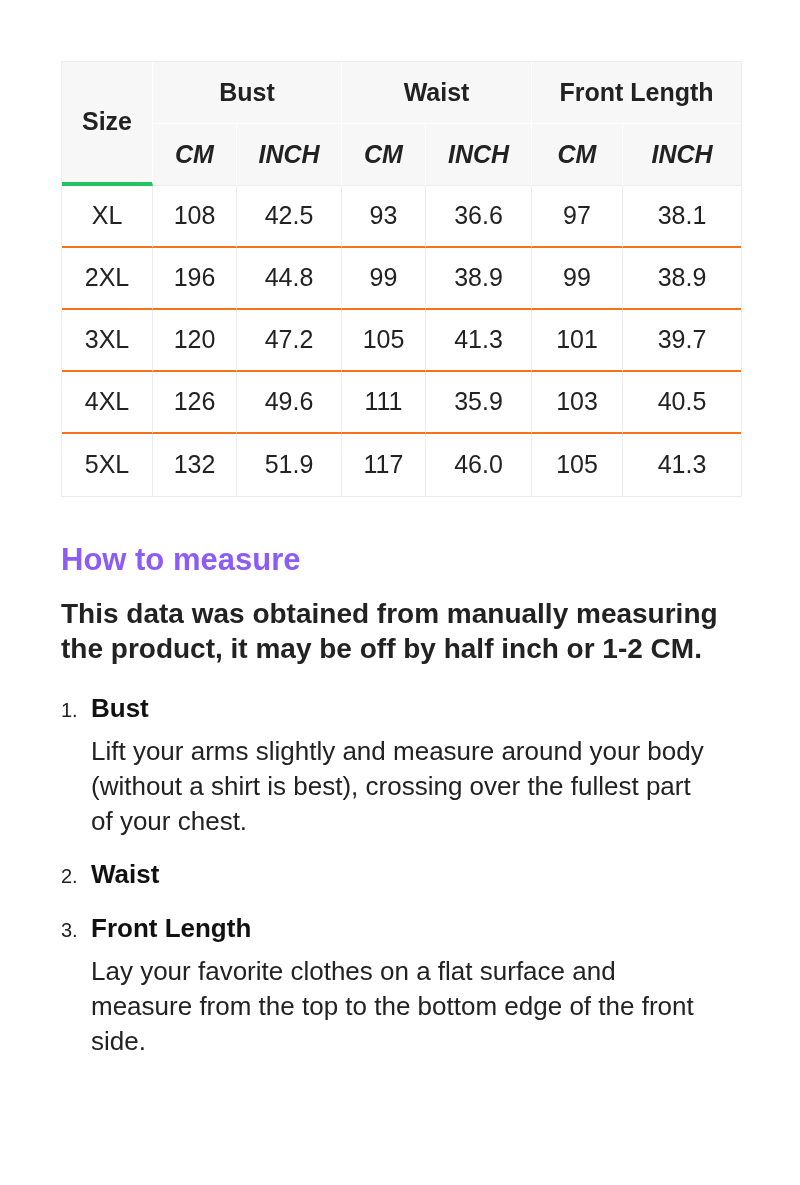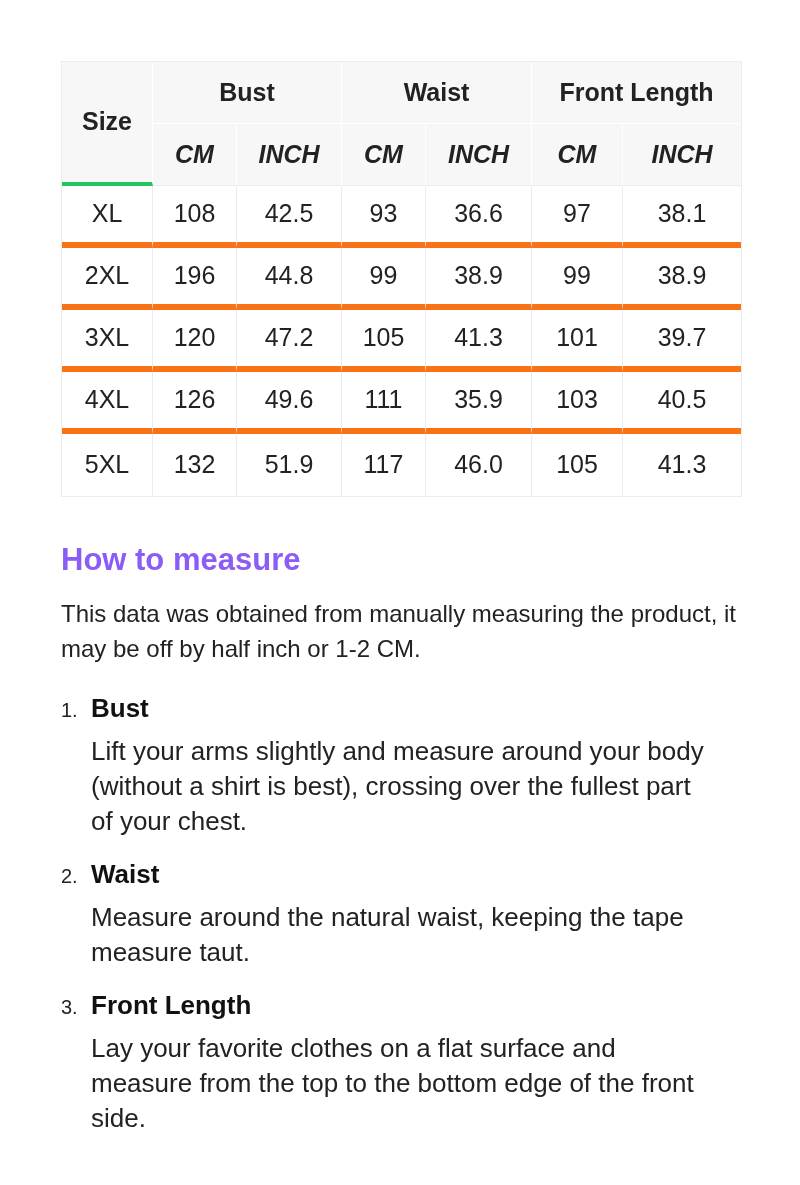--- a/index.html
+++ b/index.html
@@ -55,44 +55,45 @@
   }
   .size-chart thead tr th:last-child {
     border-right: none;
   }
   
   .size-chart tbody th,
   .size-chart tbody td {
     background: #ffffff;
     font-weight: normal;
     border-right: 1px solid #ececec;
-    border-bottom: 6px solid #f97316;
+    border-bottom: 2px solid #f97316;
   }
   .size-chart tbody tr th:last-child,
   .size-chart tbody tr td:last-child {
     border-right: none;
   }
   .size-chart tbody tr:last-child th,
   .size-chart tbody tr:last-child td {
     border-bottom: none;
   }
 
   
   h2.htm-title {
     margin: 45px 0 0 0;
     font-size: 31px;
     line-height: 36px;
     font-weight: bold;
     color: #8b5cf6;
   }
   p.htm-intro {
     margin: 18px 0 0 0;
-    font-size: 24px;
+    font-size: 28px;
     line-height: 35px;
     max-width: 680px;
+    font-weight: bold;
   }
   ol.htm-steps {
     list-style: none;
     margin: 26px 0 0 0;
     padding: 0;
   }
   ol.htm-steps li {
     display: flex;
     align-items: baseline;
   }
@@ -210,21 +211,20 @@
       <span class="step-number">1.</span>
       <div class="step-body">
         <div class="step-title">Bust</div>
         <p class="step-desc">Lift your arms slightly and measure around your body (without a shirt is best), crossing over the fullest part of your chest.</p>
       </div>
     </li>
     <li>
       <span class="step-number">2.</span>
       <div class="step-body">
         <div class="step-title">Waist</div>
-        <p class="step-desc">Measure around the natural waist, keeping the tape measure taut.</p>
       </div>
     </li>
     <li>
       <span class="step-number">3.</span>
       <div class="step-body">
         <div class="step-title">Front Length</div>
         <p class="step-desc">Lay your favorite clothes on a flat surface and measure from the top to the bottom edge of the front side.</p>
       </div>
     </li>
   </ol>

